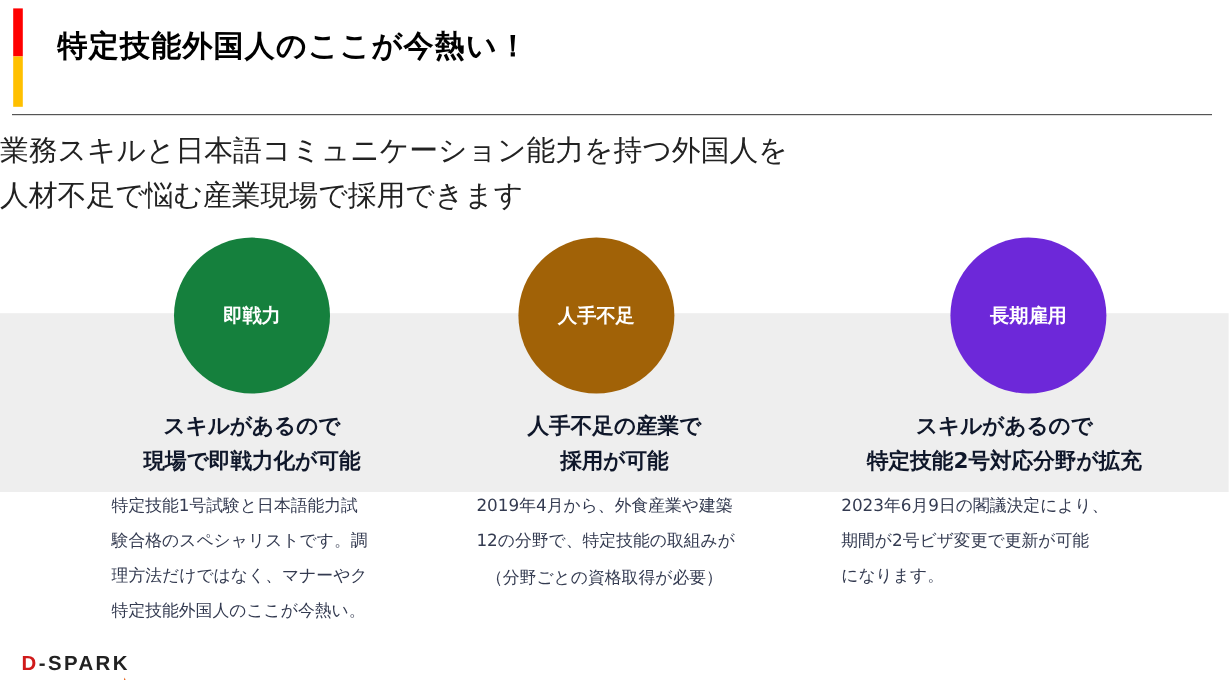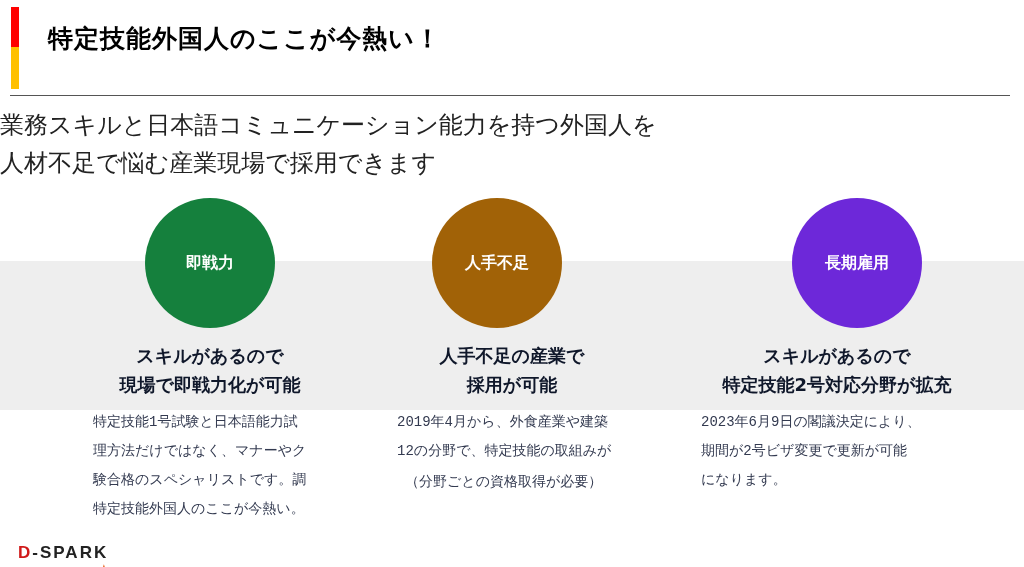--- a/index.html
+++ b/index.html
@@ -33,21 +33,21 @@
       color: #fff; font-weight: bold; font-size: 16px; top: 198px;
     }
     .headline {
       position: absolute; top: 341px; width: 300px; text-align: center;
       font-size: 18px; font-weight: bold; color: #0f172a; line-height: 29px;
     }
     .body-text {
       position: absolute; top: 408px; font-size: 14px; color: #333a50;
       line-height: 29px;
     }
-    .body-text p { margin: 0; font-family: Liberation Mono, monospace; }
+    .body-text p { margin: 0; }
     .note { margin-top: 2px !important; padding-left: 8px; }
     .logo { position: absolute; left: 18px; top: 531px; margin-top: 12px; }
     .logo-main { font-size: 17px; font-weight: bold; letter-spacing: 2px; color: #222; font-family: "Liberation Sans", sans-serif; }
     .logo-main .d { color: #d01a1a; }
     .logo-sub { font-size: 7px; letter-spacing: 1.5px; color: #333; margin-left: 14px; margin-top: -1px; font-family: "Liberation Sans", sans-serif; }
     .logo-sub .star { color: #e8631a; font-size: 12px; }
   </style>
 </head>
 <body>
 
@@ -65,22 +65,22 @@
 
 <div class="band"></div>
 
 <div class="circle" style="left:145px;background:#15803d">即戦力</div>
 <div class="headline" style="left:60px">
   <div>スキルがあるので</div>
   <div>現場で即戦力化が可能</div>
 </div>
 <div class="body-text" style="left:93px">
   <p>特定技能1号試験と日本語能力試</p>
+  <p>験合格のスペシャリストです。調</p>
   <p>理方法だけではなく、マナーやク</p>
-  <p>験合格のスペシャリストです。調</p>
   <p>特定技能外国人のここが今熱い。</p>
 </div>
 
 <div class="circle" style="left:432px;background:#a16207">人手不足</div>
 <div class="headline" style="left:362px">
   <div>人手不足の産業で</div>
   <div>採用が可能</div>
 </div>
 <div class="body-text" style="left:397px">
   <p>2019年4月から、外食産業や建築</p>

